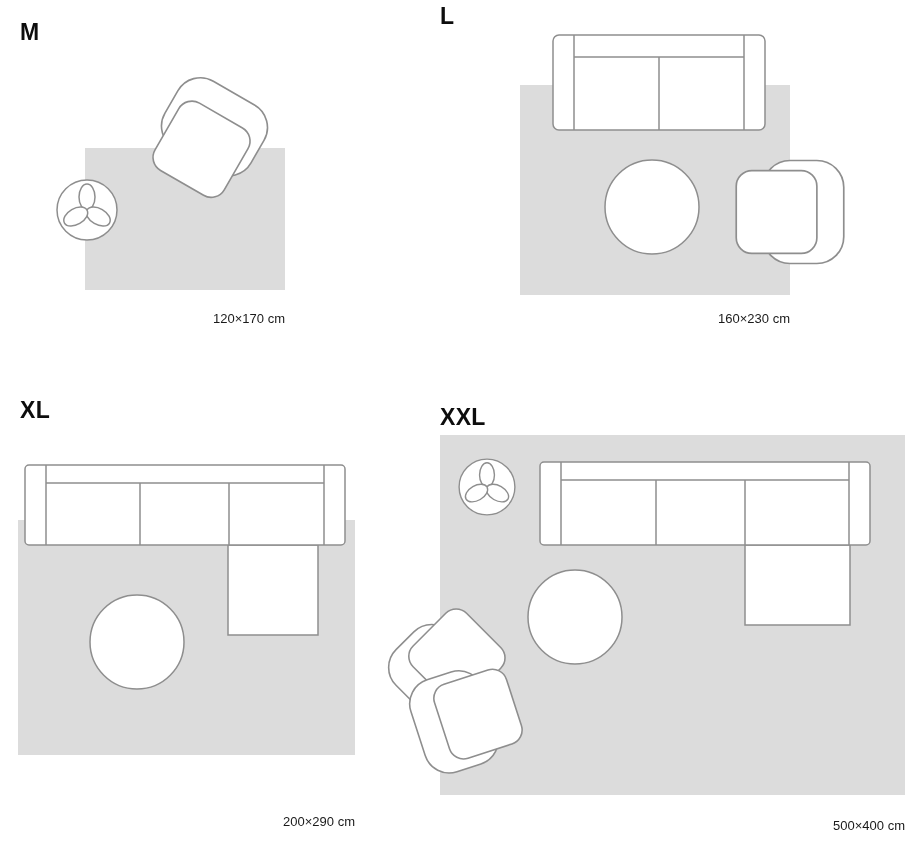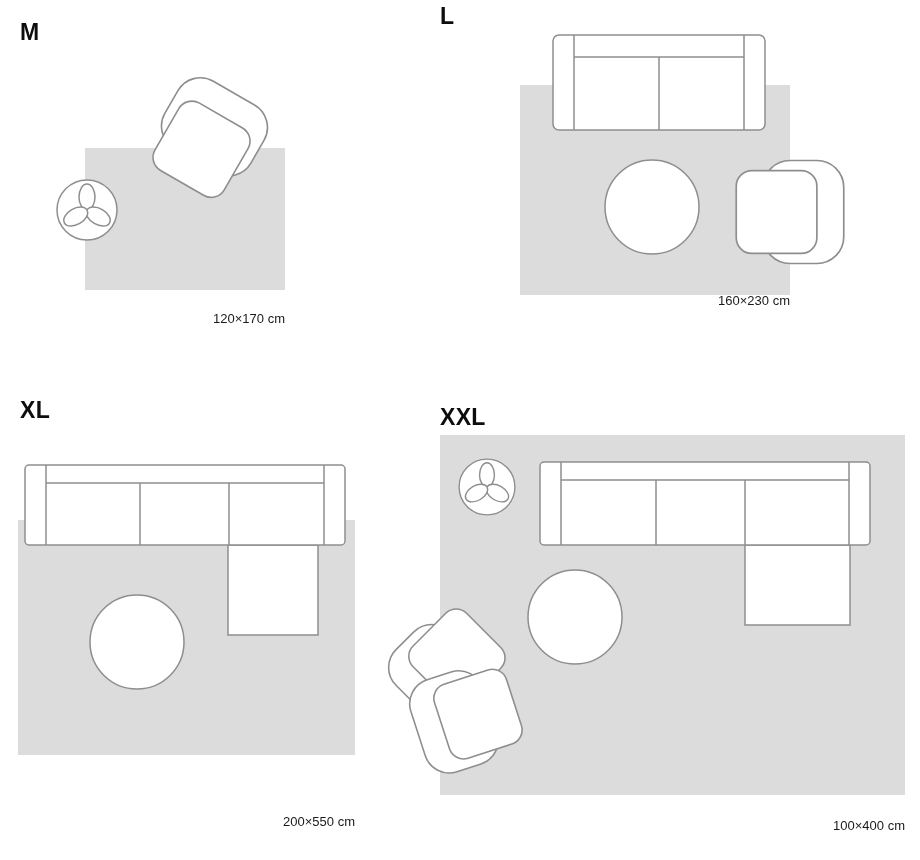--- a/index.html
+++ b/index.html
@@ -71,21 +71,21 @@
       </g>
 
       <circle class="furn" cx="192" cy="207" r="47"></circle>
 
       <g transform="translate(330,212) rotate(90) scale(1.12)">
         <rect class="furn" x="-46" y="-48" width="92" height="72" rx="24"></rect>
         <rect class="furn" x="-37" y="-24" width="74" height="72" rx="14"></rect>
       </g>
     </svg>
 
-    <div class="caption" style="left:520px; top:293px; width:270px">160×230 cm</div>
+    <div class="caption" style="left:520px; top:311px; width:270px">160×230 cm</div>
   </section>
 
   <section>
     <h2 class="size-label" style="left:20px; top:397px">XL</h2>
 
     <svg class="diagram" style="left:0; top:430px" width="460" height="345" viewBox="0 0 460 345">
       <rect class="rug" x="18" y="90" width="337" height="235"></rect>
 
       <g>
         <rect class="furn" x="228" y="115" width="90" height="90"></rect>
@@ -93,21 +93,21 @@
         <line class="furn-line" x1="46" y1="35" x2="46" y2="115"></line>
         <line class="furn-line" x1="324" y1="35" x2="324" y2="115"></line>
         <line class="furn-line" x1="46" y1="53" x2="324" y2="53"></line>
         <line class="furn-line" x1="140" y1="53" x2="140" y2="115"></line>
         <line class="furn-line" x1="229" y1="53" x2="229" y2="115"></line>
       </g>
 
       <circle class="furn" cx="137" cy="212" r="47"></circle>
     </svg>
 
-    <div class="caption" style="left:18px; top:814px; width:337px">200×550 cm</div>
+    <div class="caption" style="left:18px; top:814px; width:337px">200×290 cm</div>
   </section>
 
   <section>
     <h2 class="size-label" style="left:440px; top:404px">XXL</h2>
 
     <svg class="diagram" style="left:370px; top:425px" width="550" height="395" viewBox="0 0 550 395">
       <rect class="rug" x="70" y="10" width="465" height="360"></rect>
 
       <g transform="translate(117,62) scale(0.93)">
         <circle class="furn" r="30"></circle>
@@ -131,16 +131,16 @@
       <g transform="translate(78,241) rotate(-135) scale(1.05)">
         <rect class="furn" x="-46" y="-48" width="92" height="72" rx="24"></rect>
         <rect class="furn" x="-37" y="-24" width="74" height="72" rx="14"></rect>
       </g>
       <g transform="translate(96,293) rotate(-108) scale(1.05)">
         <rect class="furn" x="-46" y="-48" width="92" height="72" rx="24"></rect>
         <rect class="furn" x="-37" y="-24" width="74" height="72" rx="14"></rect>
       </g>
     </svg>
 
-    <div class="caption" style="left:440px; top:818px; width:465px">100×400 cm</div>
+    <div class="caption" style="left:440px; top:818px; width:465px">500×400 cm</div>
   </section>
 
 </div>
 
 </body></html>

